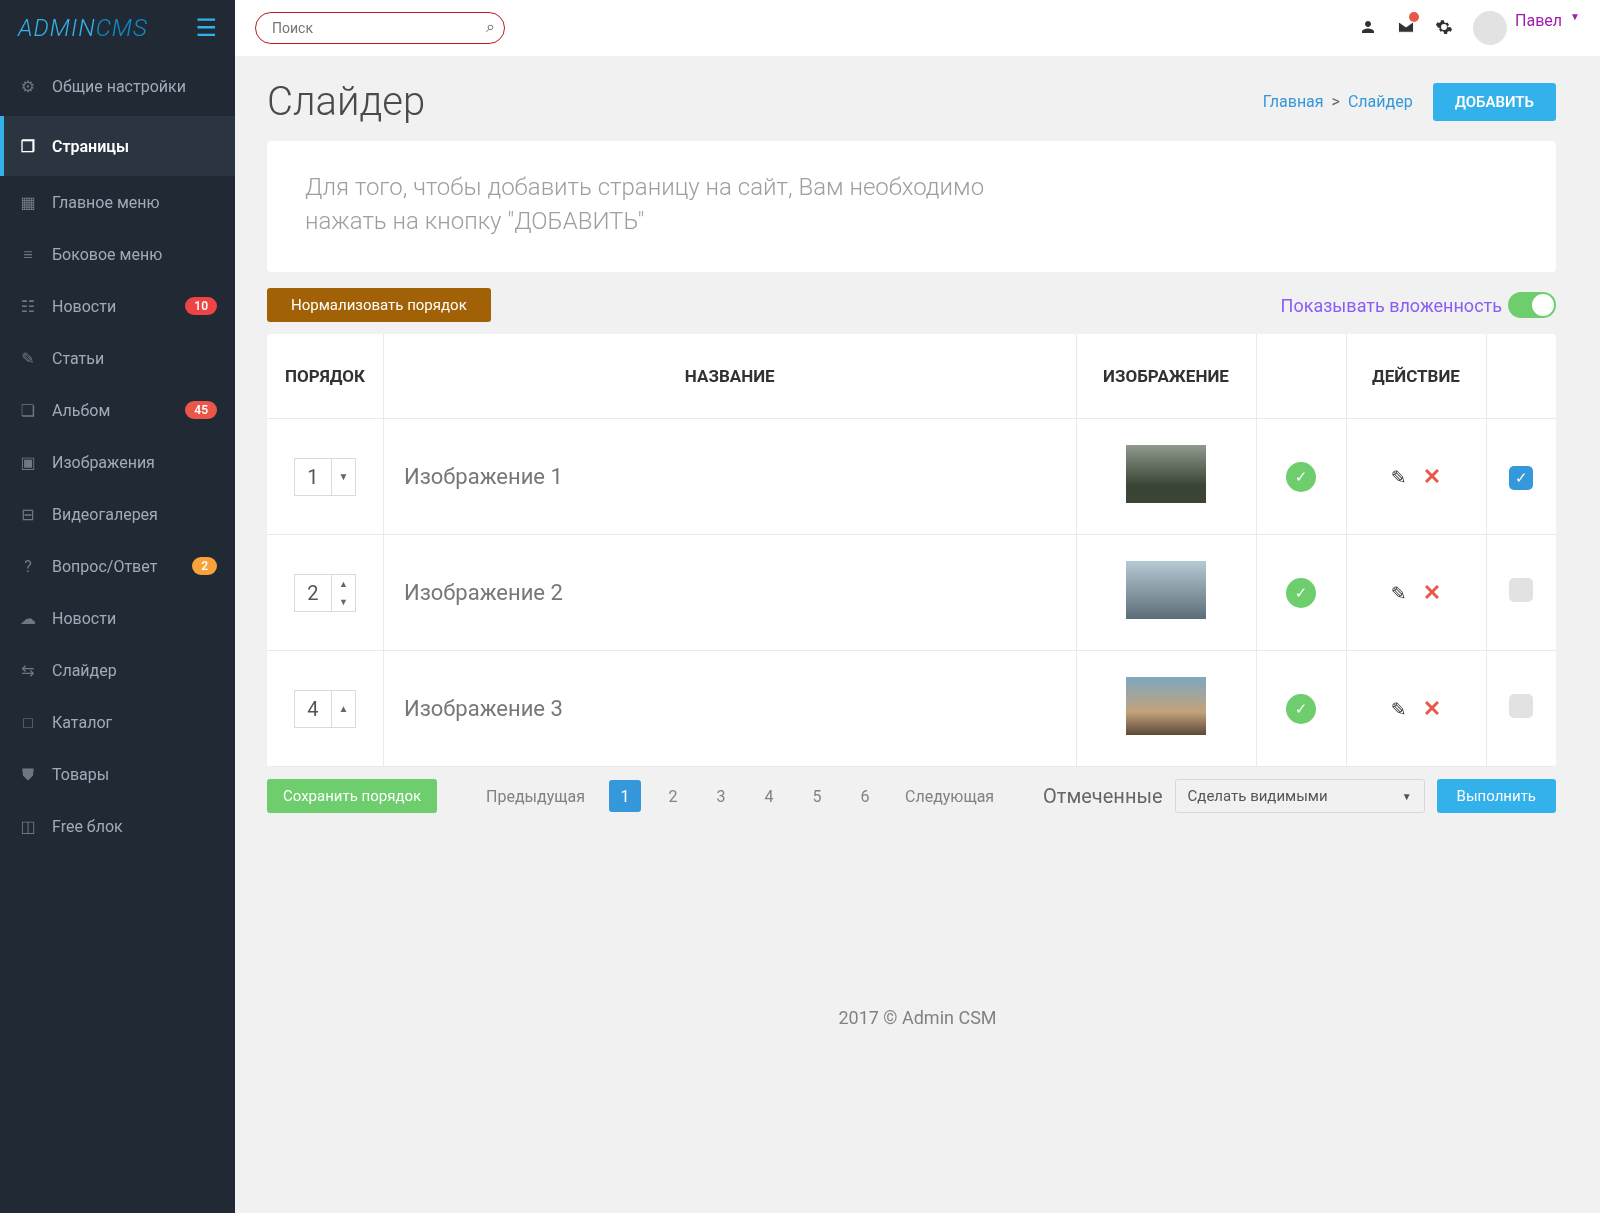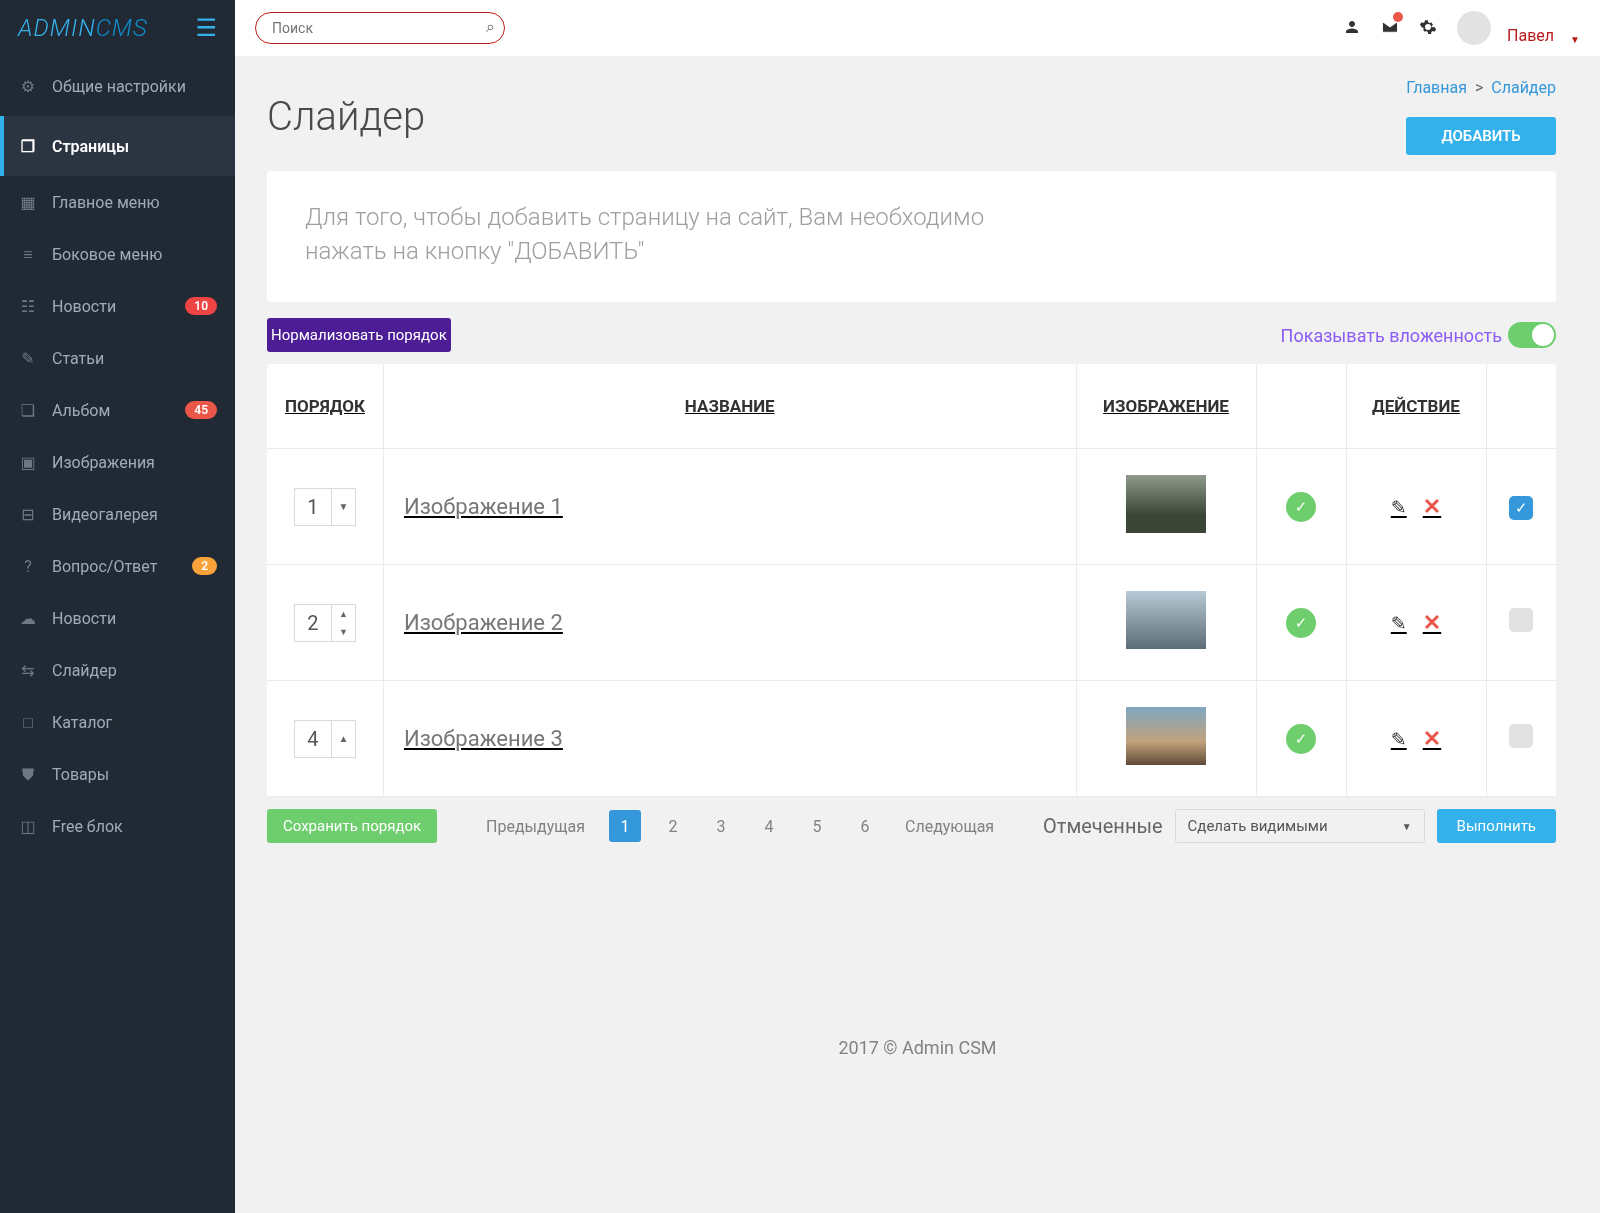--- a/index.html
+++ b/index.html
@@ -22,42 +22,42 @@
 .badge.red { background:#ea5748; }
 .badge.orange { background:#f8a239; }
 .main { flex:1; display:flex; flex-direction:column; }
 .topbar { height:56px; background:#fff; display:flex; align-items:center; padding:0 20px; }
 .search-wrap { position:relative; }
 .search { width:250px; height:32px; border:1px solid #b91c1c; border-radius:16px; padding:0 40px 0 16px; font-size:14px; outline:none; }
 .search-btn { position:absolute; right:10px; top:5px; background:none; border:none; cursor:pointer; color:#666; font-size:16px; }
 .topbar-right { margin-left:auto; display:flex; align-items:center; gap:20px; }
 .topbar-icon { cursor:pointer; color:#323232; font-size:22px; position:relative; }
 .noti-dot { position:absolute; top:-4px; right:-4px; width:10px; height:10px; border-radius:50%; background:#ea5748; }
-.user-menu { display:flex; align-items:flex-end; gap:16px; cursor:pointer; color:#b91c1c; }
+.user-menu { display:flex; align-items:flex-start; gap:8px; cursor:pointer; color:#a21caf; }
 .avatar { width:34px; height:34px; border-radius:50%; background:#e2e2e2; }
 .page-header { display:flex; align-items:center; justify-content:space-between; padding:22px 44px 16px 32px; }
 .page-title { font-size:40px; font-weight:300; color:#4a4a4a; }
-.header-right { display:flex; gap:20px;flex-direction:column; }
+.header-right { display:flex; align-items:center; gap:20px; }
 .breadcrumb { font-size:16px; }
 .breadcrumb a { color:#3498db; text-decoration:none; }
 .breadcrumb span.sep { color:#666; margin:0 4px; }
 .btn { border:none; border-radius:3px; cursor:pointer; padding:10px 22px; font-size:15px; font-weight:600; }
 .btn-primary { background:#33b1eb; color:#fff; }
 .btn-success { background:#6ece6e; color:#fff; font-weight:400; padding:8px 16px; }
-.btn-muted { background:#4c1d95; color:#fff; font-weight:400; padding:8px 4px; }
+.btn-muted { background:#a16207; color:#fff; font-weight:400; padding:8px 24px; }
 .content { padding:0 44px 0 32px; }
 .help-card { background:#fff; border-radius:4px; padding:30px 38px 34px; margin-bottom:16px; }
 .help-title { font-size:40px; font-weight:300; color:#323232; margin-bottom:8px; }
 .help-text { font-size:24px; font-weight:300; color:#9e9e9e; line-height:1.4; max-width:720px; }
 .toolbar { display:flex; align-items:center; justify-content:space-between; margin-bottom:12px; }
 .toggle-wrap { display:flex; align-items:center; gap:6px; font-size:18px; color:#8b5cf6; }
 .toggle { width:48px; height:26px; border-radius:13px; background:#6ece6e; position:relative; cursor:pointer; }
 .toggle:after { content:""; position:absolute; width:22px; height:22px; border-radius:50%; background:#fff; top:2px; right:2px; }
 .table-card { background:#fff; border-radius:4px; overflow:hidden; }
-table { width:100%; border-collapse:collapse;text-decoration:underline; }
+table { width:100%; border-collapse:collapse; }
 th { padding:32px 18px; text-align:center; font-size:17px; font-weight:700; color:#323232; border:1px solid #eaeaea; border-top:none; }
 th:first-child, td:first-child { border-left:none; }
 th:last-child, td:last-child { border-right:none; }
 td { padding:26px 18px; text-align:center; border:1px solid #eaeaea; font-size:22px; color:#777; }
 .name-cell { text-align:left; padding-left:20px; }
 .order-box { display:inline-flex; border:1px solid #dadada; }
 .order-val { width:36px; height:36px; display:flex; align-items:center; justify-content:center; font-size:20px; color:#555; }
 .order-handle { width:24px; display:flex; flex-direction:column; border-left:1px solid #dadada; cursor:pointer; }
 .order-handle.single { align-items:center; justify-content:center; font-size:10px; color:#666; }
 .order-handle span { flex:1; display:flex; align-items:center; justify-content:center; font-size:9px; color:#666; }

